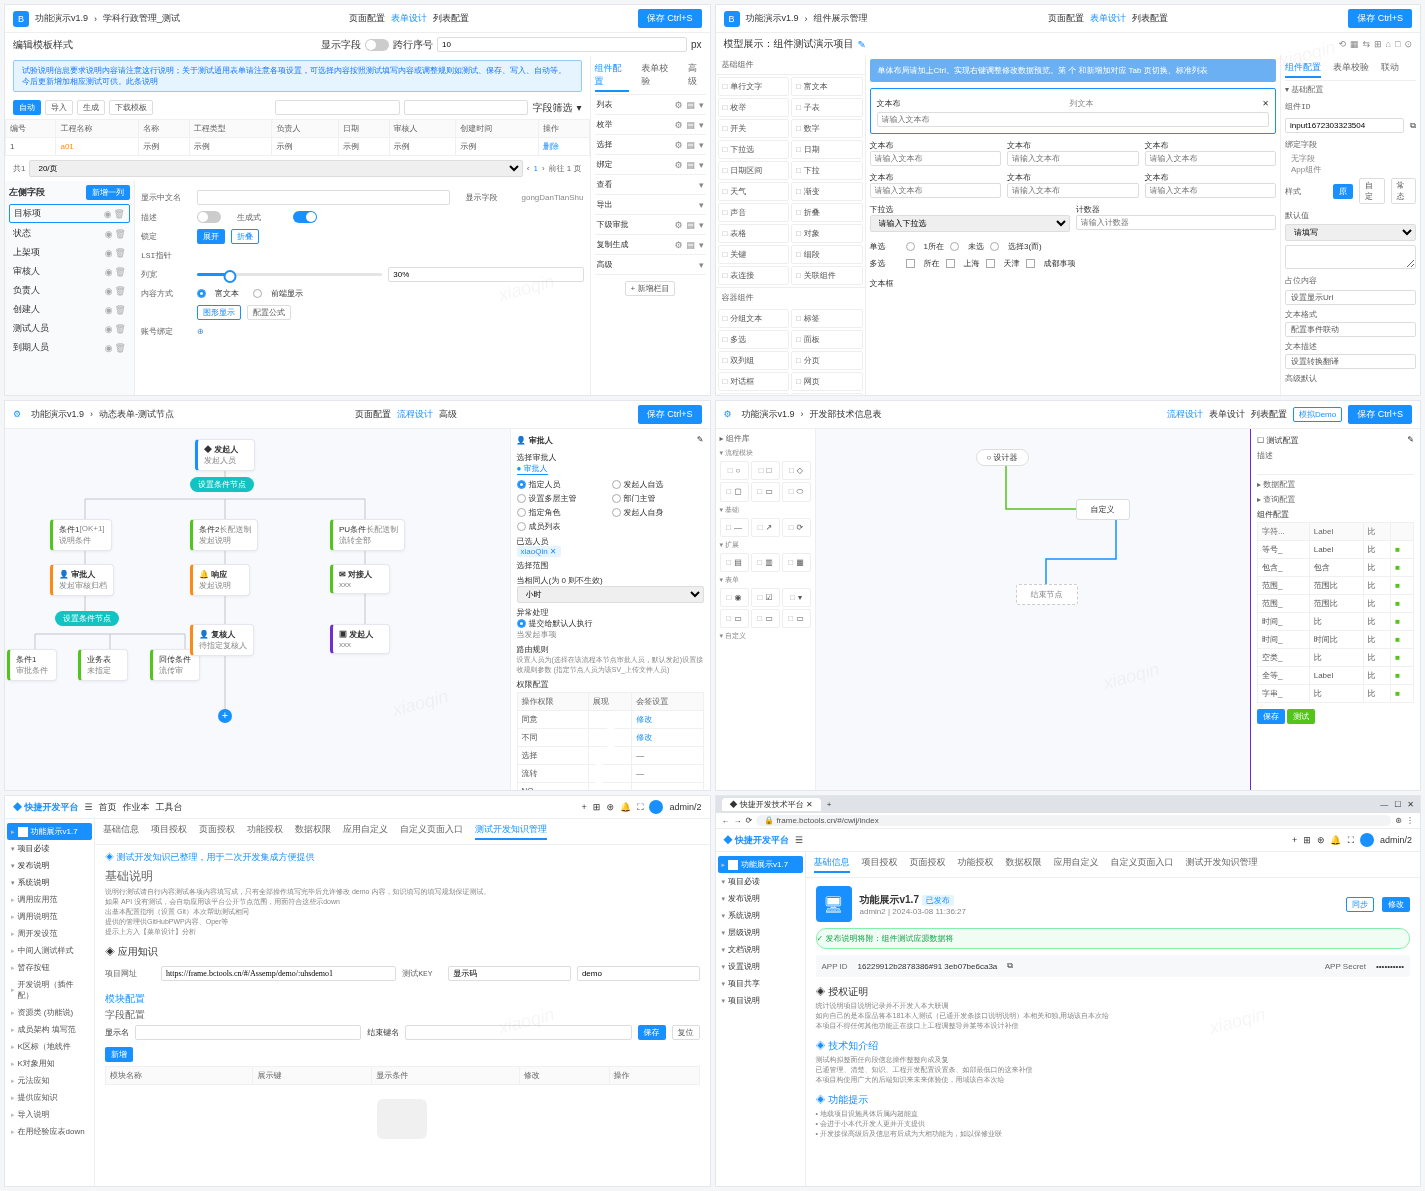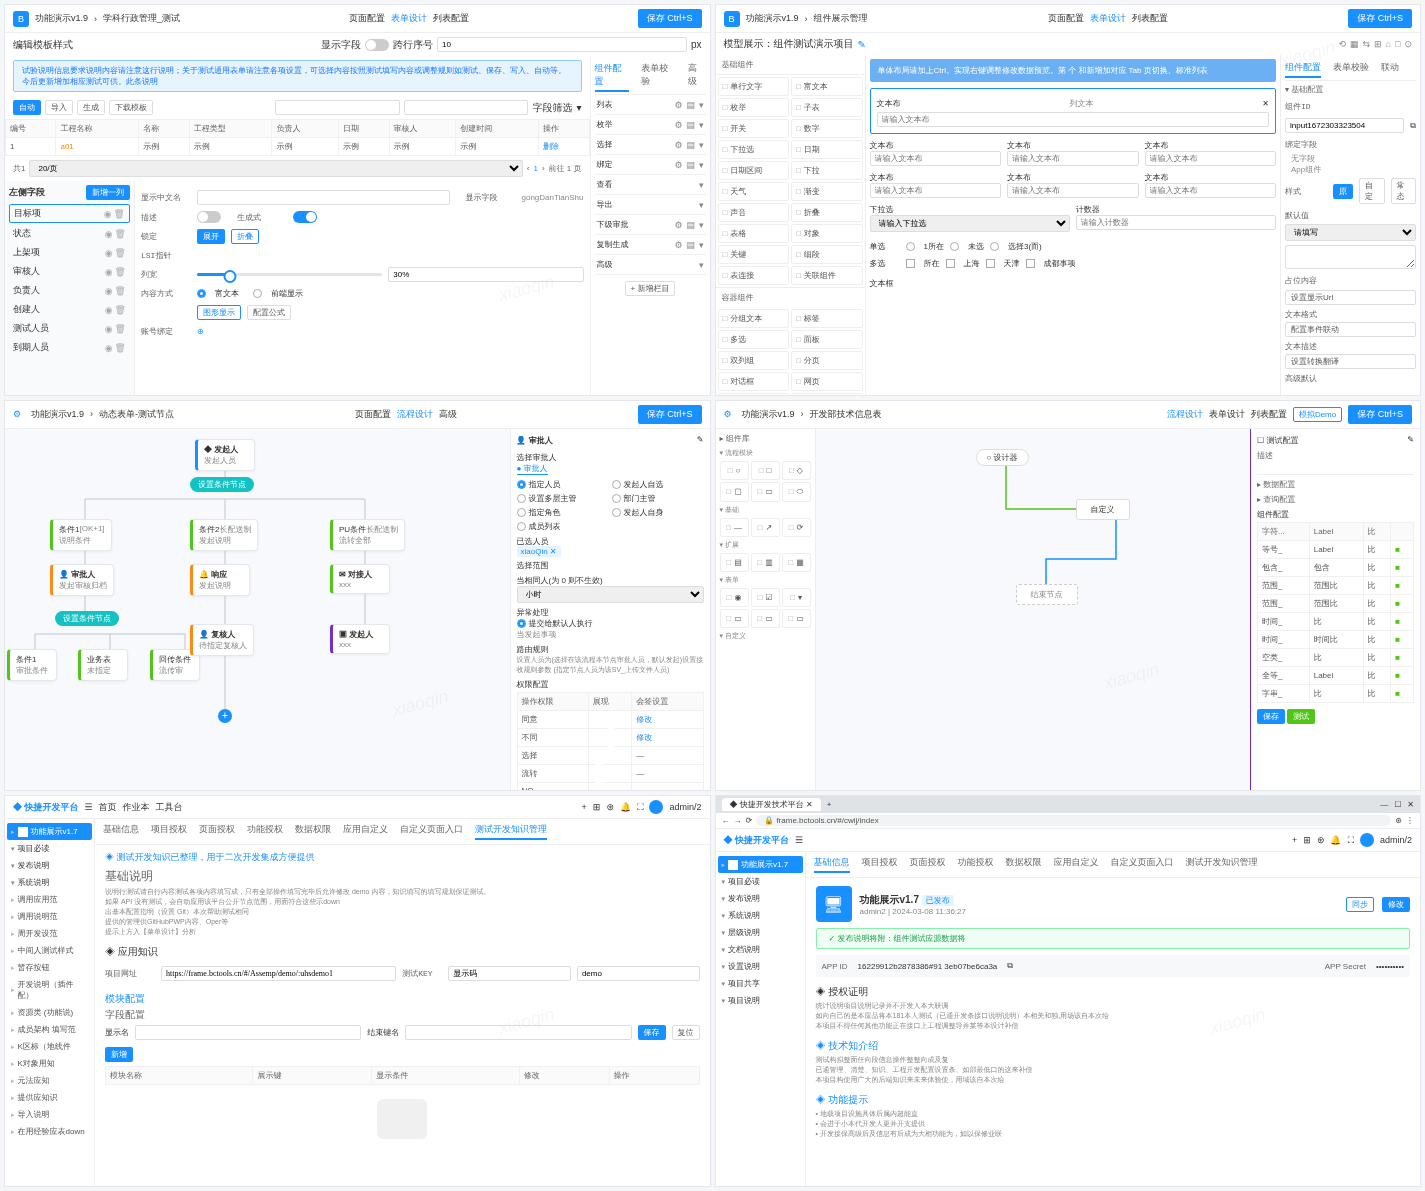--- a/index.html
+++ b/index.html
@@ -10,21 +10,21 @@
 .tabrow { display: flex; gap: 12px; padding: 4px 8px; border-bottom: 1px solid #eee; font-size: 9px; }
 .tabrow .tab { color: #666; cursor: pointer; padding-bottom: 2px; }
 .tabrow .tab.active { color: #1890ff; border-bottom: 2px solid #1890ff; }
 .btn { display: inline-flex; align-items: center; padding: 2px 8px; border-radius: 2px; font-size: 9px; cursor: pointer; border: 1px solid transparent; }
 .btn-primary { background: #1890ff; color: #fff; }
 .btn-default { border-color: #ddd; background: #fff; color: #555; }
 .btn-outline-blue { border-color: #1890ff; color: #1890ff; background: #fff; }
 .btn-sm { padding: 1px 5px; font-size: 8px; }
 .toolbar { display: flex; gap: 4px; padding: 4px 8px; align-items: center; flex-wrap: wrap; }
 .alert-blue { background: #e6f4ff; border: 1px solid #91caff; color: #1677ff; padding: 4px 8px; margin: 4px 8px; border-radius: 2px; font-size: 8px; }
-.alert-green { background: #f0fdf4; border: 1px solid #86efac; color: #16a34a; padding: 4px 12px; margin: 4px 8px; border-radius: 2px; font-size: 8px; }
+.alert-green { background: #f0fdf4; border: 1px solid #86efac; color: #16a34a; padding: 4px 0; margin: 4px 8px; border-radius: 10px; font-size: 8px; }
 .side-col { width: 130px; background: #f9fafb; border-right: 1px solid #eee; padding: 4px; font-size: 9px; overflow: hidden; }
 .side-col .item { display: flex; align-items: center; justify-content: space-between; padding: 2px 4px; border-radius: 2px; margin-bottom: 2px; }
 .side-col .item .ico { display: flex; gap: 2px; color: #aaa; }
 .side-col .item.sel { border: 1px solid #1890ff; gap: 7px; }
 .right-side { width: 120px; border-left: 1px solid #eee; padding: 4px; font-size: 8px; }
 .right-side .grp { display: flex; align-items: center; justify-content: space-between; padding: 4px 2px; border-bottom: 1px solid #f0f0f0; }
 .form-row { display: flex; align-items: center; gap: 6px; padding: 3px 0; font-size: 8px; }
 .form-row label { width: 50px; color: #666; font-family: Liberation Mono, monospace; }
 .inp { border: 1px solid #ddd; padding: 2px 4px; font-size: 8px; border-radius: 2px; flex: 1; min-width: 0; }
 .switch { width: 24px; height: 12px; background: #ccc; border-radius: 6px; position: relative; }

